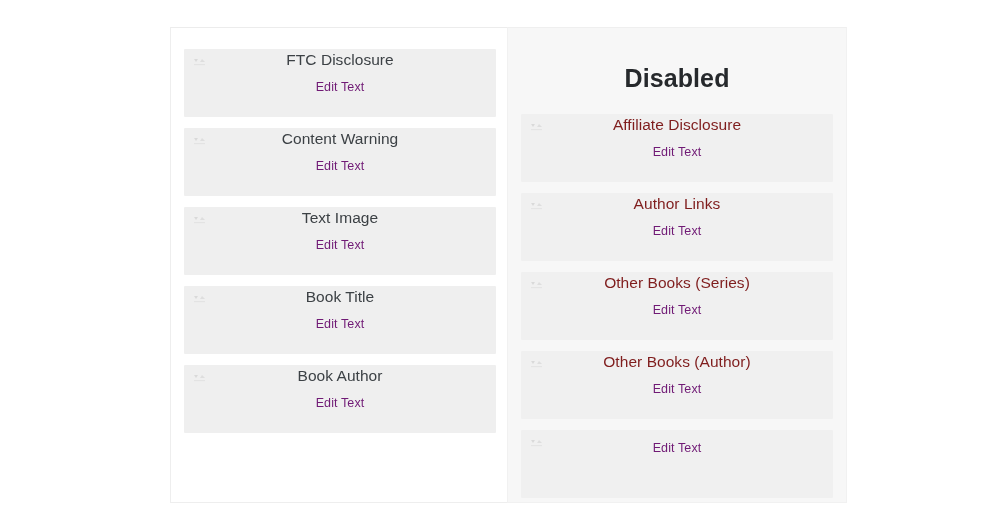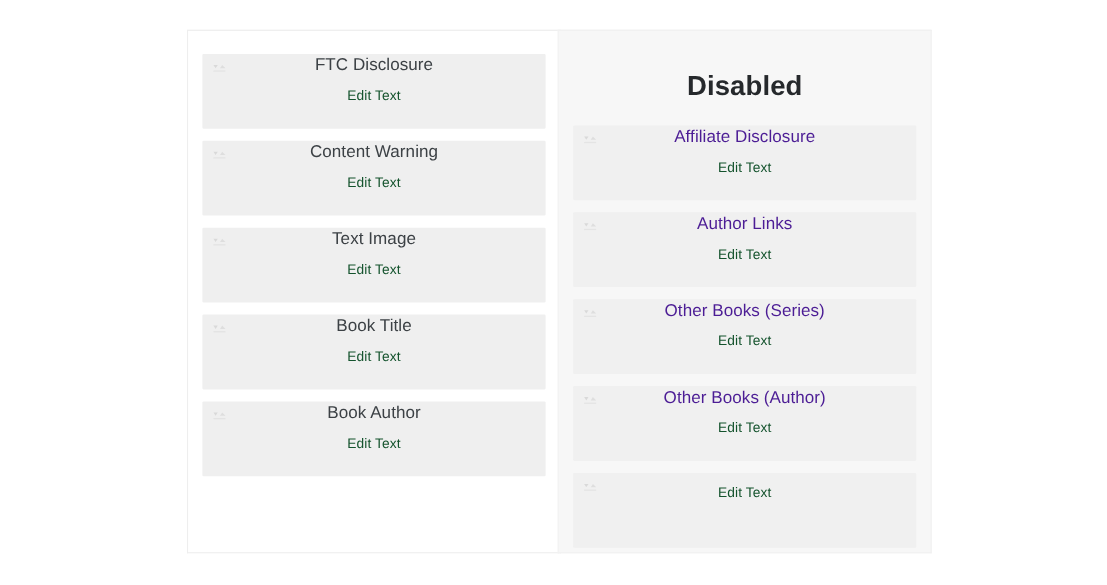--- a/index.html
+++ b/index.html
@@ -99,28 +99,28 @@
     font-size: 15.5px;
     color: #3c4145;
     line-height: 19px;
     padding-top: 1px;
     font-weight: 400;
     letter-spacing: 0.05px;
     white-space: nowrap;
   }
 
   .column-disabled .card-title {
-    color: #4c1d95;
+    color: #7f1d1d;
   }
 
   .card-action {
     display: block;
     text-align: center;
     font-size: 12.5px;
-    color: #14532d;
+    color: #701a75;
     line-height: 16px;
     padding-top: 10px;
     letter-spacing: 0.1px;
     white-space: nowrap;
   }
 </style>
 </head>
 <body>
 
 <div id="board">

